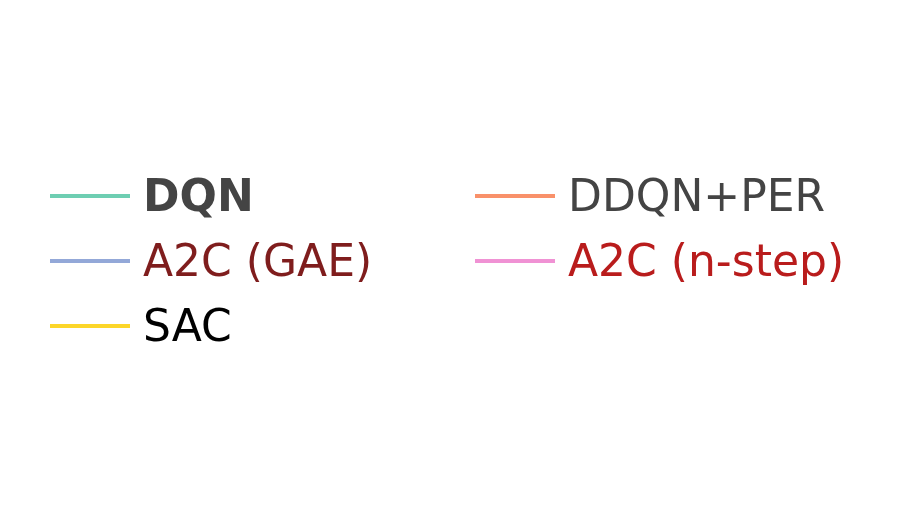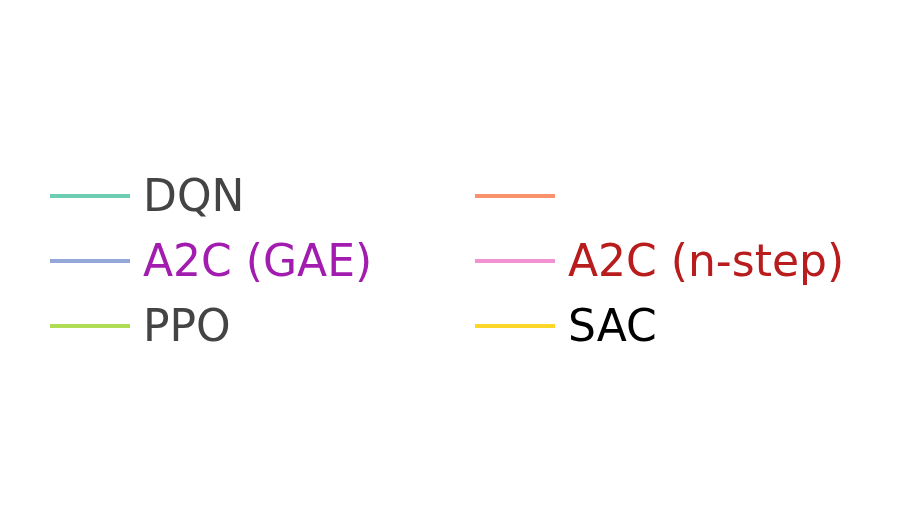--- a/index.html
+++ b/index.html
@@ -61,41 +61,38 @@
   }
 </style>
 </head>
 <body style="background-color: rgb(255, 255, 255);">
 
 <div class="legend-figure" style="background-color: rgb(255, 255, 255);">
   <div class="legend-grid">
 
     <div class="legend-entry">
       <span class="legend-swatch" style="background-color: rgb(110, 206, 178);"></span>
-      <span class="legend-label" style="color: rgb(68, 68, 68);">DQN</span>
+      <span class="legend-label" style="color: rgb(68, 68, 68); font-weight: bold;">DQN</span>
     </div>
 
     <div class="legend-entry">
       <span class="legend-swatch" style="background-color: rgb(249, 145, 106);"></span>
+      <span class="legend-label" style="color: rgb(68, 68, 68);">DDQN+PER</span>
     </div>
 
     <div class="legend-entry">
       <span class="legend-swatch" style="background-color: rgb(147, 168, 216);"></span>
-      <span class="legend-label" style="color: #a21caf;">A2C (GAE)</span>
+      <span class="legend-label" style="color: #7f1d1d;">A2C (GAE)</span>
     </div>
 
     <div class="legend-entry">
       <span class="legend-swatch" style="background-color: rgb(240, 146, 212);"></span>
       <span class="legend-label" style="color: #b91c1c;">A2C (n-step)</span>
     </div>
 
-    <div class="legend-entry">
-      <span class="legend-swatch" style="background-color: rgb(174, 220, 84);"></span>
-      <span class="legend-label" style="color: rgb(68, 68, 68);">PPO</span>
-    </div>
 
     <div class="legend-entry">
       <span class="legend-swatch" style="background-color: rgb(252, 214, 41);"></span>
       <span class="legend-label" style="color: #000000;">SAC</span>
     </div>
 
   </div>
 </div>
 
 </body></html>

